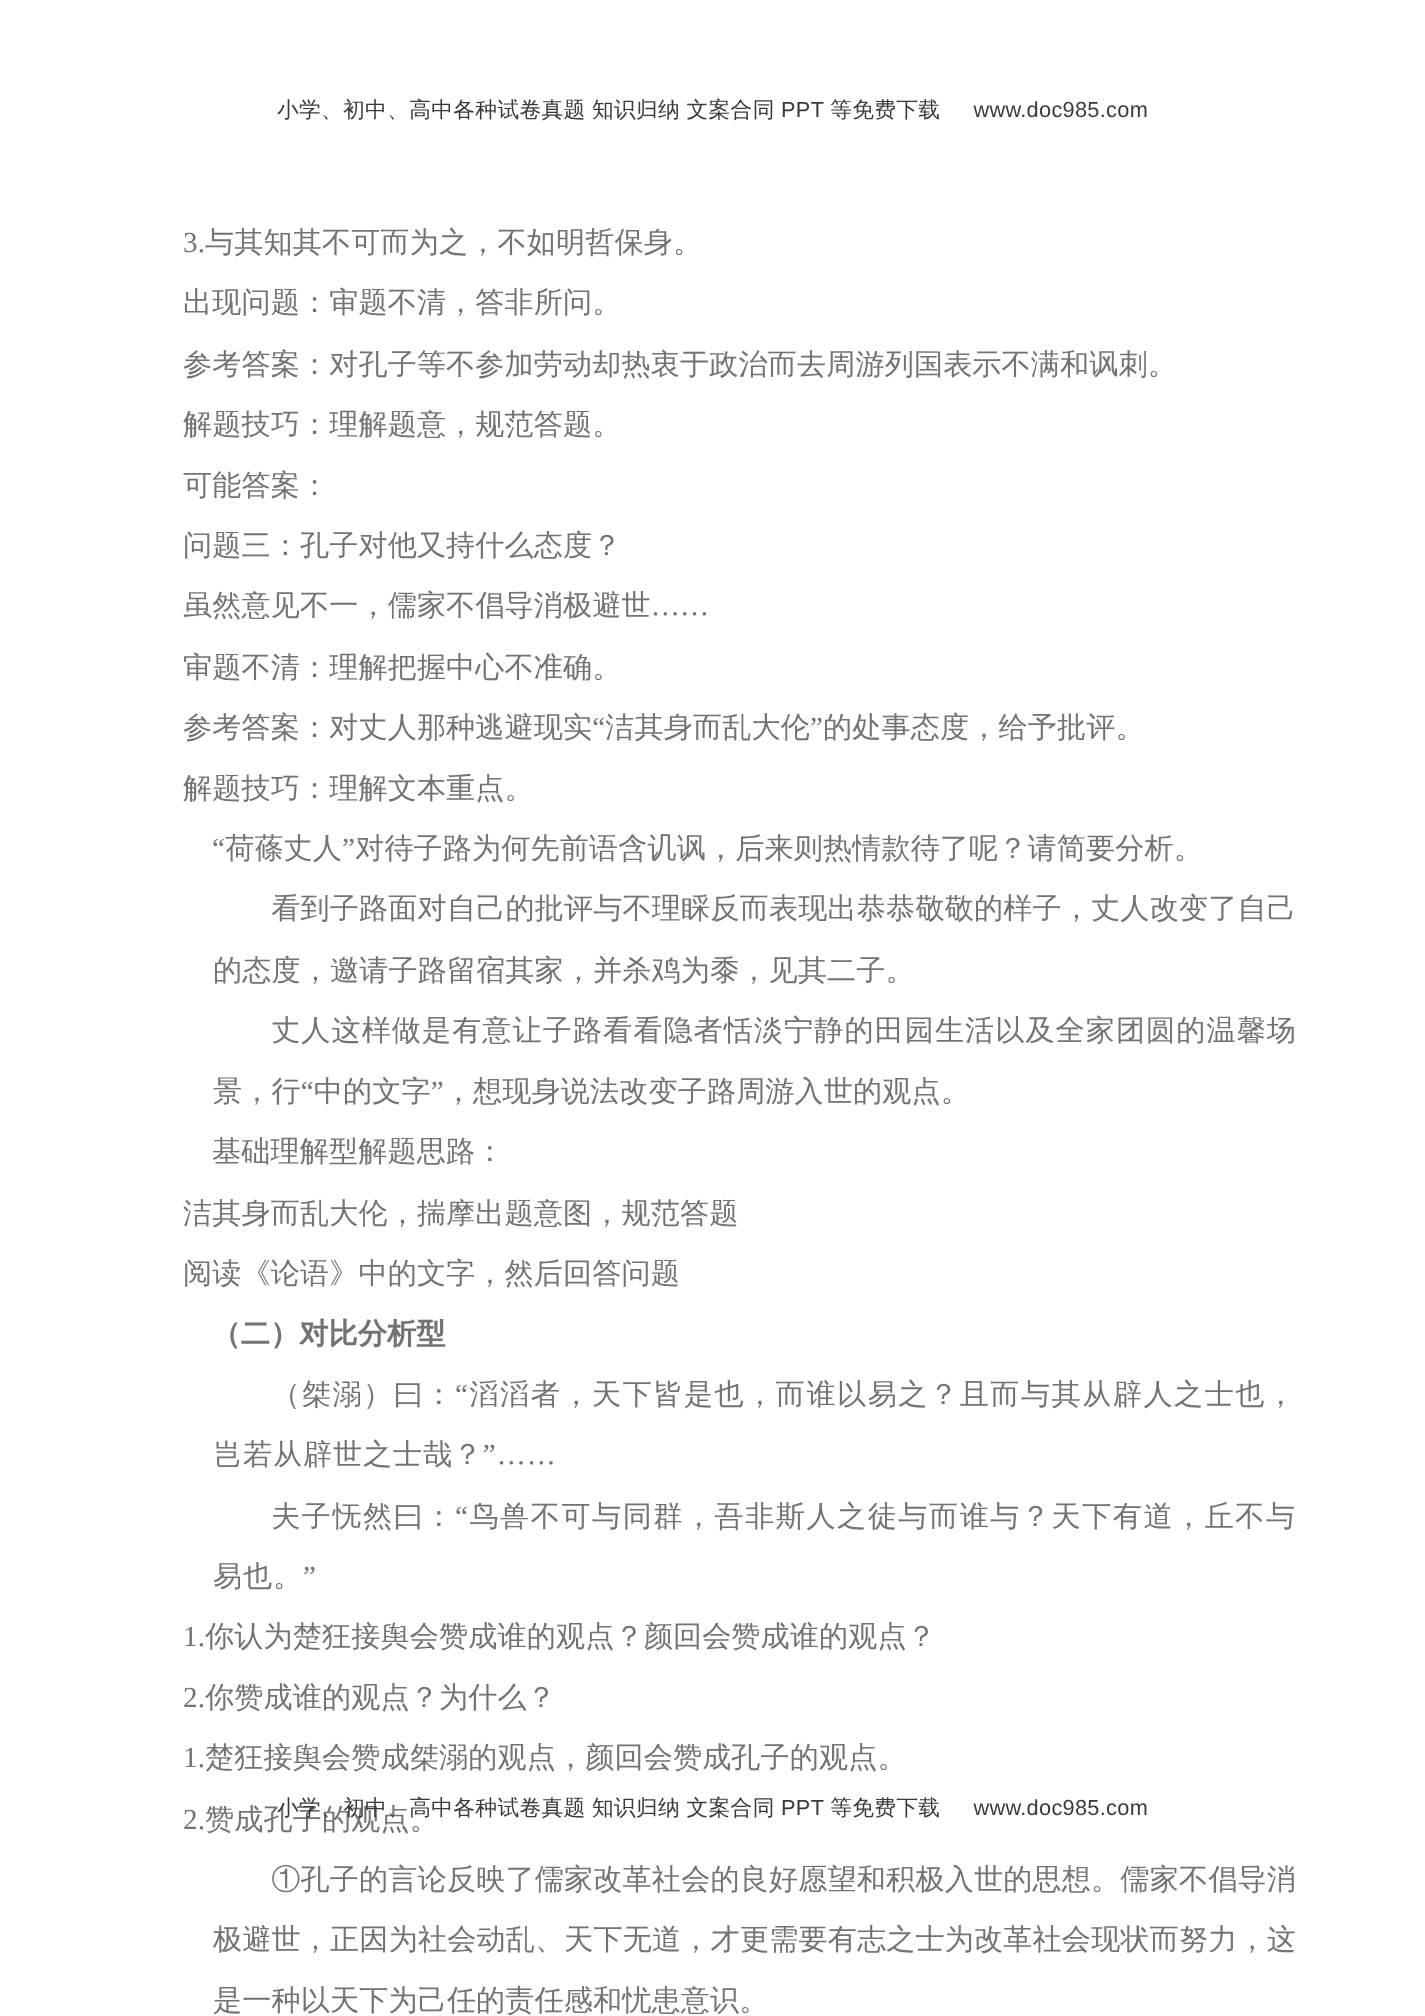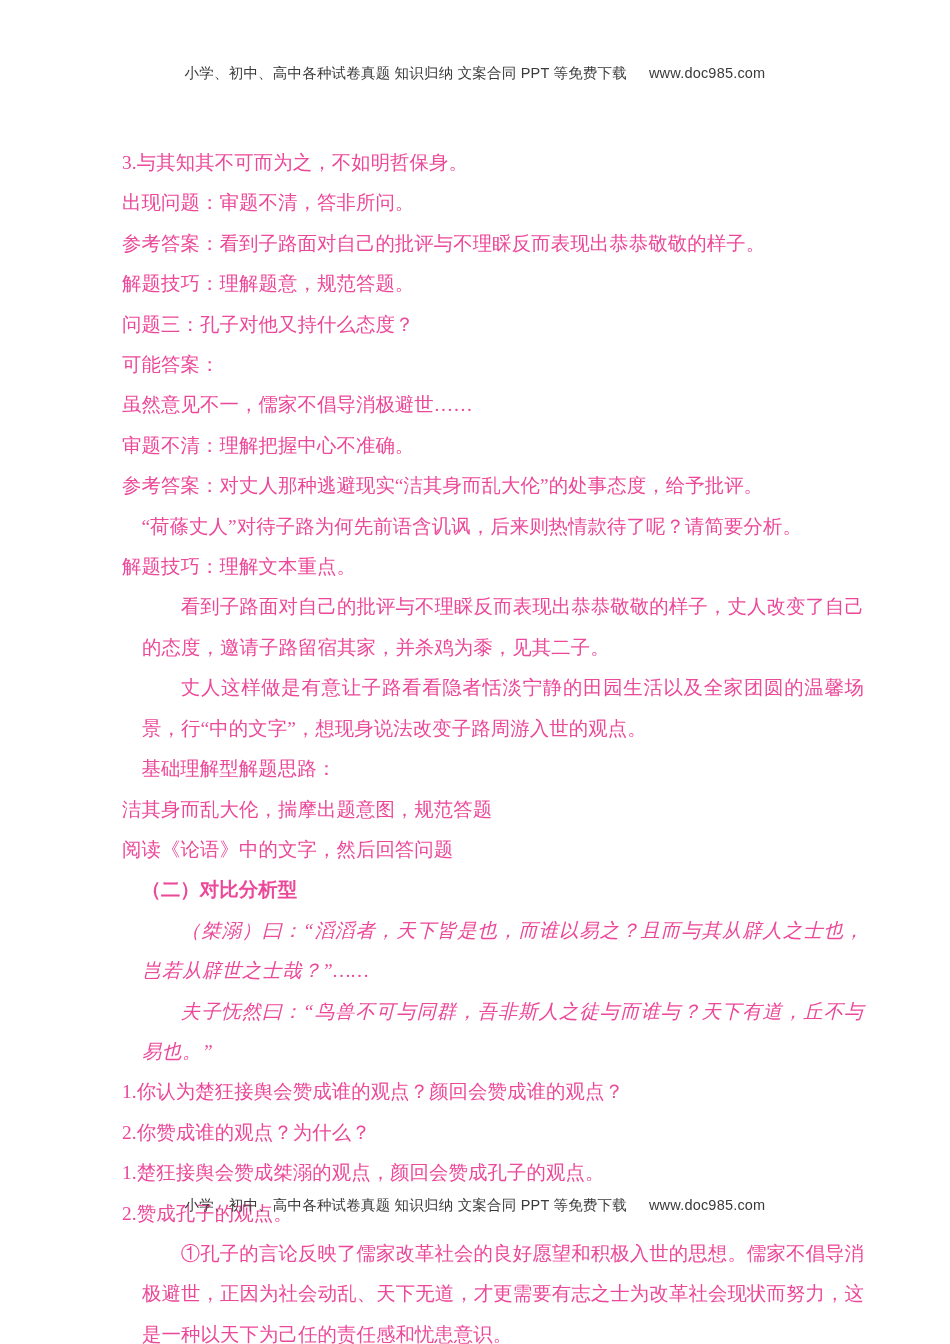--- a/index.html
+++ b/index.html
@@ -53,21 +53,21 @@
     left: 122px;
     top: 143px;
     width: 742px;
   }
 
   p.line {
     margin: 0;
     padding: 0;
     font-size: 19.4px;
     line-height: 40.4px;
-    color: #ec4899;
+    color: #737373;
     text-align: justify;
     text-justify: inter-ideograph;
     letter-spacing: 0.1px;
     white-space: normal;
   }
 
   
   p.nowrap {
     text-align: left;
   }
@@ -83,46 +83,45 @@
   }
 
   
   p.heading {
     font-weight: bold;
     text-indent: 1em;
   }
 
   
   p.classical {
-    font-style: italic;
     font-family: "Liberation Serif", "DejaVu Serif", serif;
     letter-spacing: 0.6px;
   }
 </style>
 </head>
 <body>
 
 <div class="page">
 
   <div class="running-head" id="page-header">
     <span>小学、初中、高中各种试卷真题  知识归纳  文案合同  PPT 等免费下载</span><span class="gap"></span><span class="site">www.doc985.com</span>
   </div>
 
   <div class="content">
     <p class="line nowrap">3.与其知其不可而为之，不如明哲保身。</p>
     <p class="line nowrap">出现问题：审题不清，答非所问。</p>
-    <p class="line nowrap">参考答案：看到子路面对自己的批评与不理睬反而表现出恭恭敬敬的样子。</p>
+    <p class="line nowrap">参考答案：对孔子等不参加劳动却热衷于政治而去周游列国表示不满和讽刺。</p>
     <p class="line nowrap">解题技巧：理解题意，规范答题。</p>
+    <p class="line nowrap">可能答案：</p>
     <p class="line nowrap">问题三：孔子对他又持什么态度？</p>
-    <p class="line nowrap">可能答案：</p>
     <p class="line nowrap">虽然意见不一，儒家不倡导消极避世……</p>
     <p class="line nowrap">审题不清：理解把握中心不准确。</p>
     <p class="line nowrap">参考答案：对丈人那种逃避现实“洁其身而乱大伦”的处事态度，给予批评。</p>
+    <p class="line nowrap">解题技巧：理解文本重点。</p>
     <p class="line nowrap indent1">“荷蓧丈人”对待子路为何先前语含讥讽，后来则热情款待了呢？请简要分析。</p>
-    <p class="line nowrap">解题技巧：理解文本重点。</p>
     <p class="line indent">看到子路面对自己的批评与不理睬反而表现出恭恭敬敬的样子，丈人改变了自己的态度，邀请子路留宿其家，并杀鸡为黍，见其二子。</p>
     <p class="line indent">丈人这样做是有意让子路看看隐者恬淡宁静的田园生活以及全家团圆的温馨场景，行“中的文字”，想现身说法改变子路周游入世的观点。</p>
     <p class="line nowrap indent1">基础理解型解题思路：</p>
     <p class="line nowrap">洁其身而乱大伦，揣摩出题意图，规范答题</p>
     <p class="line nowrap">阅读《论语》中的文字，然后回答问题</p>
     <p class="line nowrap heading">（二）对比分析型</p>
     <p class="line classical indent">（桀溺）曰：“滔滔者，天下皆是也，而谁以易之？且而与其从辟人之士也，岂若从辟世之士哉？”……</p>
     <p class="line classical indent">夫子怃然曰：“鸟兽不可与同群，吾非斯人之徒与而谁与？天下有道，丘不与易也。”</p>
     <p class="line nowrap">1.你认为楚狂接舆会赞成谁的观点？颜回会赞成谁的观点？</p>
     <p class="line nowrap">2.你赞成谁的观点？为什么？</p>

